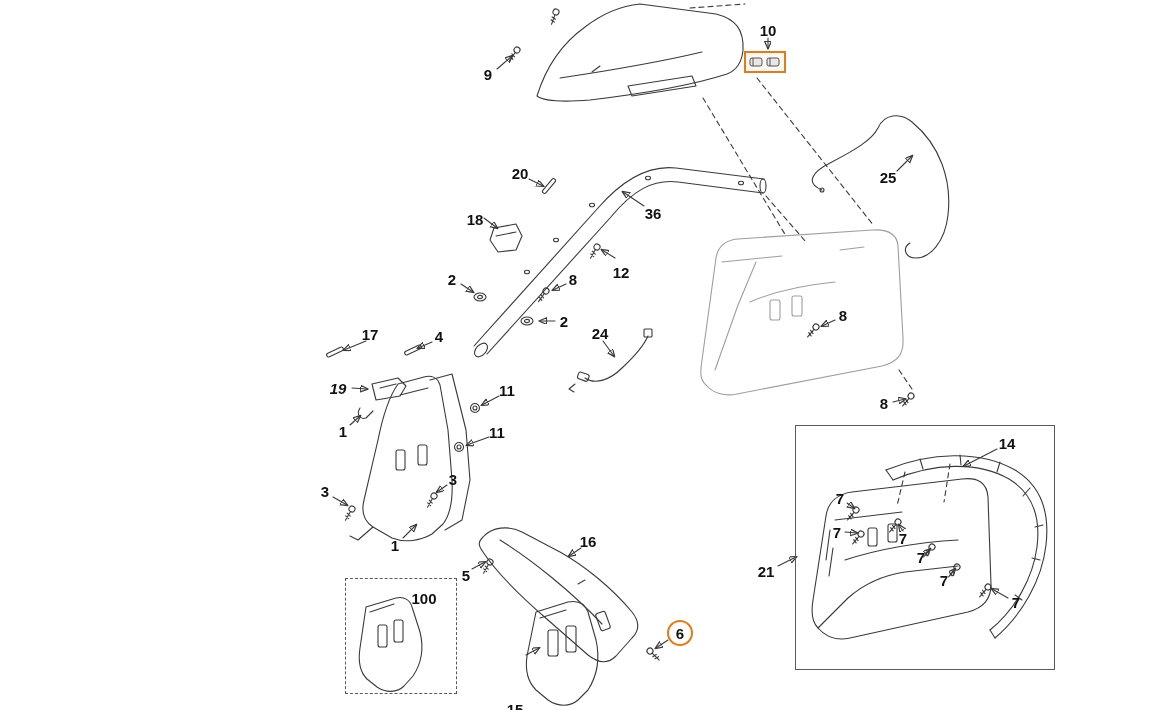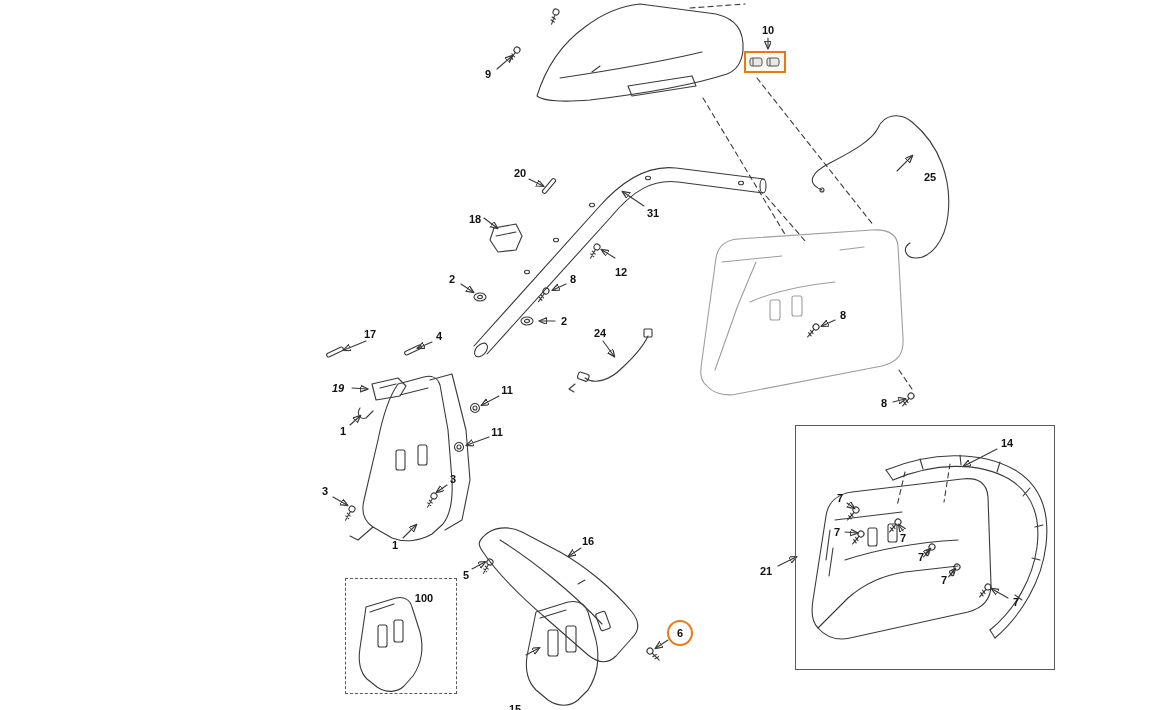--- a/index.html
+++ b/index.html
@@ -10,21 +10,21 @@
   svg.art{position:absolute;left:0;top:0;}
   .art path,.art line,.art rect,.art circle,.art ellipse,.art use{
     fill:none;stroke:#3a3a3a;stroke-width:1.1;stroke-linecap:round;stroke-linejoin:round;
   }
   .ghost path,.ghost line,.ghost rect,.ghost circle,.ghost ellipse{stroke:#9e9e9e;}
   .dashedproj{stroke-dasharray:5 4;stroke:#8f8f8f;}
   .leader{stroke:#171717;stroke-width:1;}
   .tube{stroke-width:1.4;}
   .part-label{
     position:absolute;transform:translate(-50%,-50%);
-    font-weight:bold;font-size:11px;color:#111;line-height:1;
+    font-weight:bold;font-size:15px;color:#111;line-height:1;
     white-space:nowrap;z-index:5;cursor:pointer;background:transparent;padding:1px 2px;
   }
   .part-label.circled{
     border:2px solid var(--accent,#e87a16);border-radius:50%;
     width:22px;height:22px;display:flex;align-items:center;justify-content:center;
     background:#fff;padding:0;
   }
   .solid-box{
     position:absolute;left:795px;top:425px;width:258px;height:243px;
     border:1px solid #5a5a5a;z-index:1;
@@ -251,22 +251,22 @@
       <line x1="7" y1="5" x2="7" y2="13" stroke="#555"></line>
       <line x1="24" y1="5" x2="24" y2="13" stroke="#555"></line>
     </svg>
   </div>
 
   <div id="labels-layer">
       <div class="part-label" style="left: 488px; top: 74px;">9</div>
       <div class="part-label" style="left: 768px; top: 30px;">10</div>
       <div class="part-label" style="left: 520px; top: 173px;">20</div>
       <div class="part-label" style="left: 475px; top: 211px; margin-top: 8px;">18</div>
-      <div class="part-label" style="left: 653px; top: 213px;">31</div>
-      <div class="part-label" style="left: 888px; top: 177px; margin-left: 42px;">25</div>
+      <div class="part-label" style="left: 653px; top: 213px;">36</div>
+      <div class="part-label" style="left: 888px; top: 177px;">25</div>
       <div class="part-label" style="left: 621px; top: 272px;">12</div>
       <div class="part-label" style="left: 452px; top: 279px;">2</div>
       <div class="part-label" style="left: 573px; top: 279px;">8</div>
       <div class="part-label" style="left: 564px; top: 321px;">2</div>
       <div class="part-label" style="left: 600px; top: 333px;">24</div>
       <div class="part-label" style="left: 370px; top: 334px; text-align: right;">17</div>
       <div class="part-label" style="left: 439px; top: 336px;">4</div>
       <div class="part-label" style="left: 338px; top: 388px; font-style: italic;">19</div>
       <div class="part-label" style="left: 507px; top: 390px;">11</div>
       <div class="part-label" style="left: 343px; top: 431px;">1</div>

